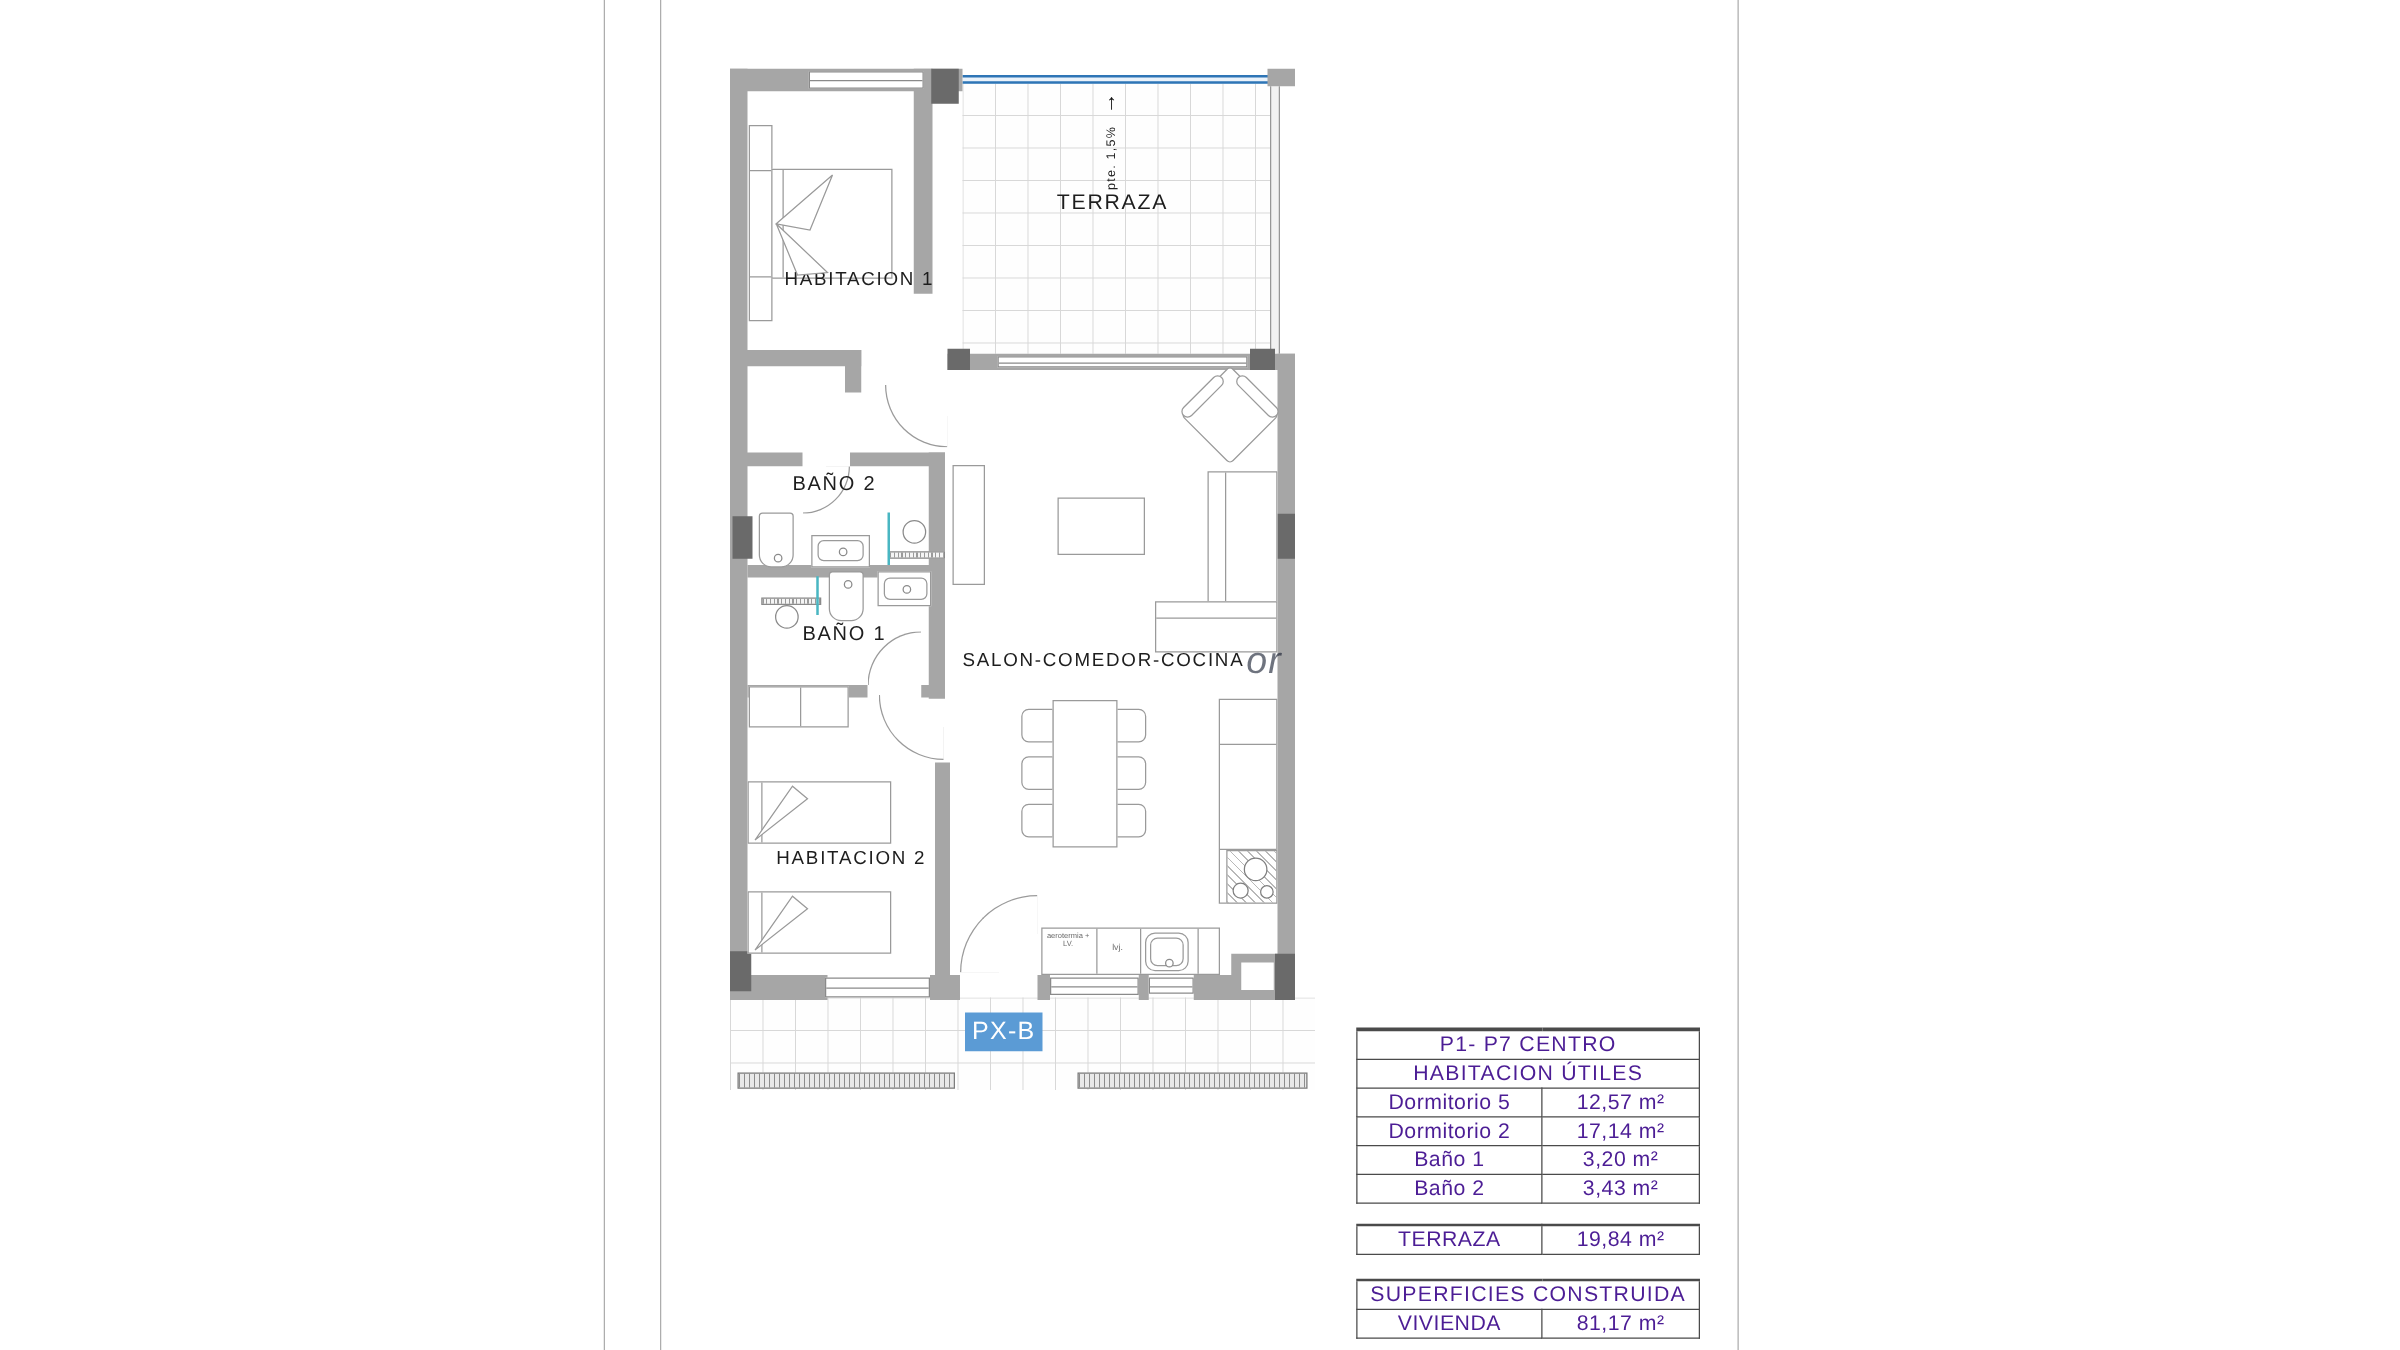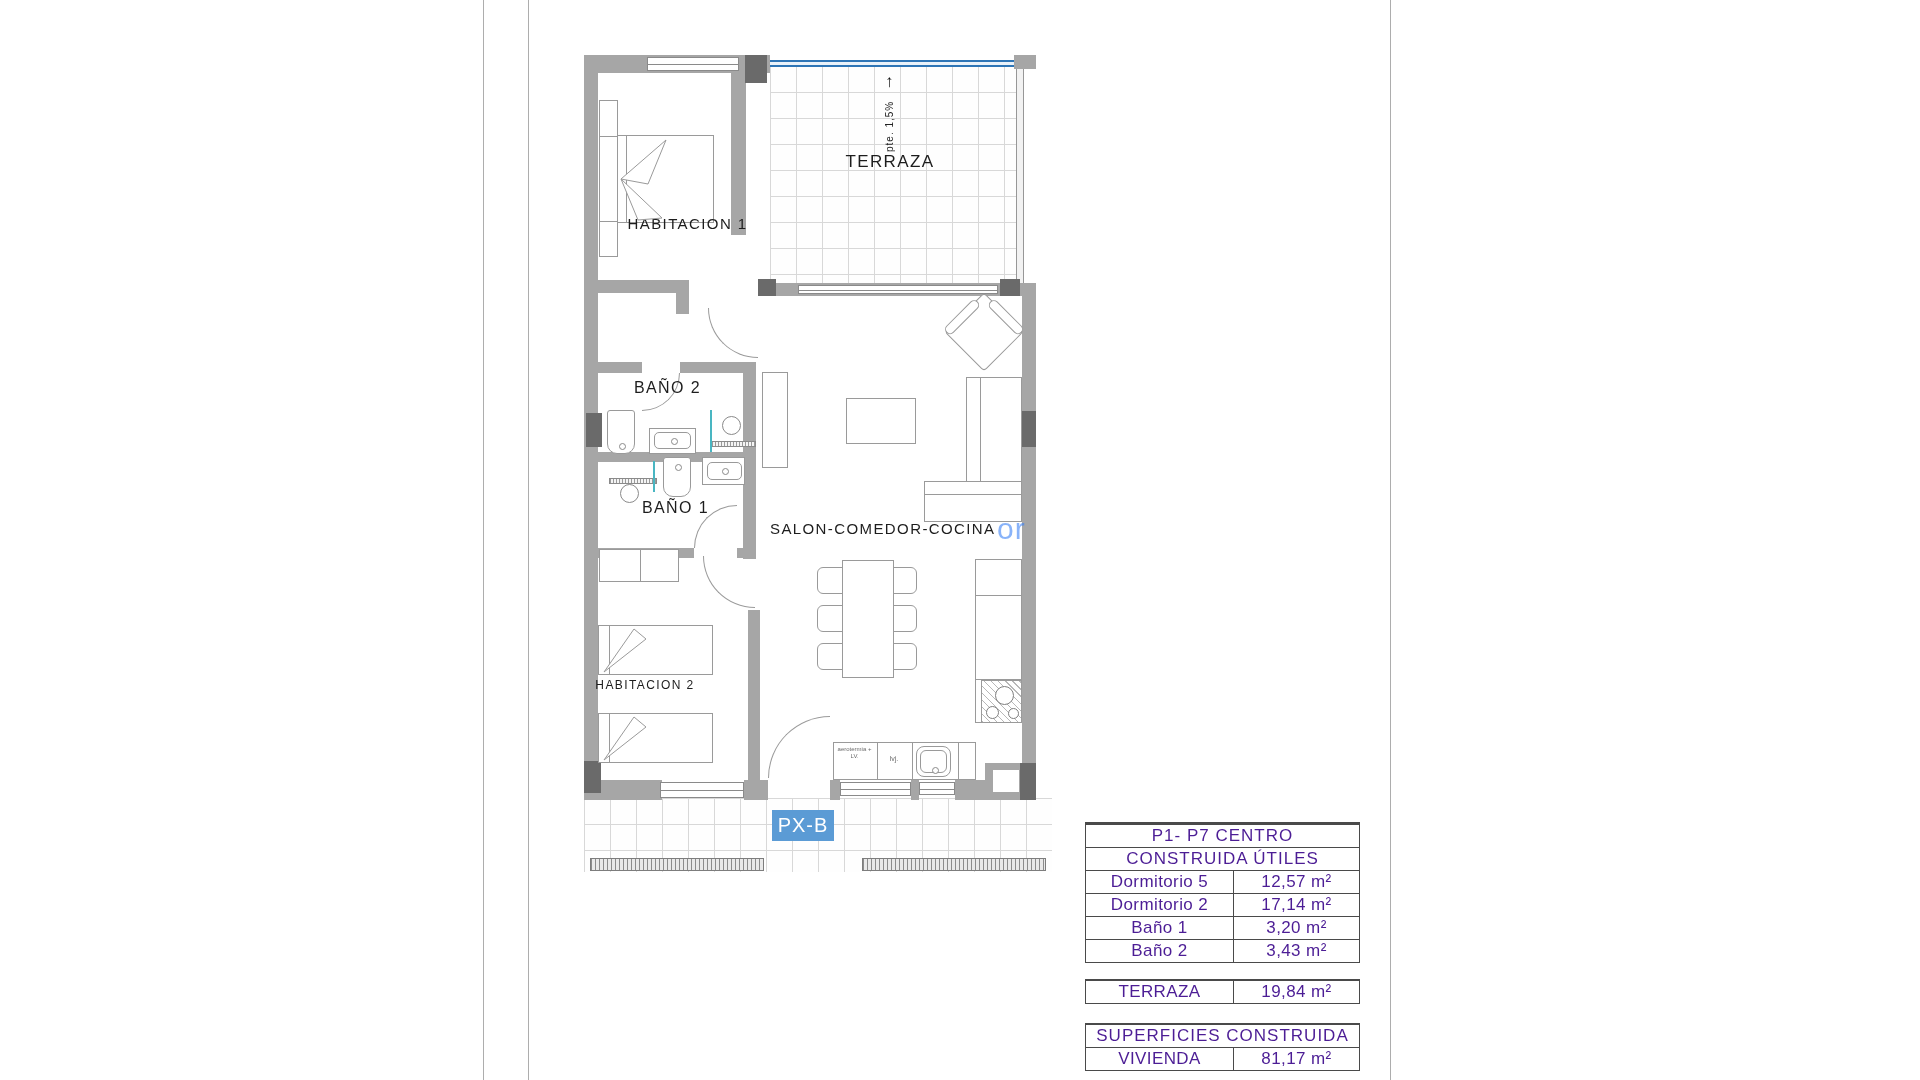--- a/index.html
+++ b/index.html
@@ -30,21 +30,21 @@
          background-image:repeating-linear-gradient(45deg,#b8b8b8 0 1px,transparent 1px 5px);}
   .burner{position:absolute;border:1px solid #7f7f7f;border-radius:50%;background:#fff;}
   .dot{position:absolute;border:1px solid #8a8a8a;border-radius:50%;background:#fff;}
   .teal{position:absolute;background:#49b6c2;}
   .label{position:absolute;color:#1d1d1d;letter-spacing:1.4px;white-space:nowrap;text-align:center;}
   .tinytext{position:absolute;color:#6b6b6b;text-align:center;line-height:1.15;}
   .badge{position:absolute;background:#5b9bd5;color:#fff;display:flex;align-items:center;justify-content:center;
          letter-spacing:1px;font-size:20px;}
   .slope{position:absolute;color:#222;font-size:10px;letter-spacing:1px;writing-mode:vertical-rl;transform:rotate(180deg);}
   .arrowup{position:absolute;color:#111;font-size:17px;font-weight:bold;}
-  .watermark{position:absolute;color:#3b82f6;opacity:.6;font-size:30px;letter-spacing:1px;z-index:60;}
+  .watermark{position:absolute;color:#0f172a;opacity:.6;font-size:30px;letter-spacing:1px;z-index:60;font-style:italic;}
   table.areas{position:absolute;border-collapse:collapse;table-layout:fixed;width:274px;
         font-size:17px;color:#4c1d95;letter-spacing:.4px;margin-left:13px;}
   table.areas td{border:1px solid #4a4a4a;text-align:center;padding:1px 2px;height:18px;}
   table.areas td.hd{letter-spacing:1px;}
   .inner-line-v{position:absolute;top:0;bottom:0;width:1px;background:#9a9a9a;}
   .inner-line-h{position:absolute;left:0;right:0;height:1px;background:#9a9a9a;}
   .chair{position:absolute;background:#fff;border:1px solid #9a9a9a;box-sizing:border-box;}
 </style>
 </head>
 <body>
@@ -208,40 +208,40 @@
   <div class="tinytext" style="left:877px;top:755px;width:34px;font-size:7px;">lvj.</div>
 
   <div class="hatch" style="left:590px;top:858px;width:174px;height:13px;"></div>
   <div class="hatch" style="left:862px;top:858px;width:184px;height:13px;"></div>
 
   <div class="label" style="left:610px;top:215px;width:155px;font-size:15px;">HABITACION 1</div>
   <div class="label" style="left:790px;top:152px;width:200px;font-size:17px;">TERRAZA</div>
   <div class="label" style="left:600px;top:379px;width:135px;font-size:16px;">BAÑO 2</div>
   <div class="label" style="left:608px;top:499px;width:135px;font-size:16px;">BAÑO 1</div>
   <div class="label" style="left:770px;top:520px;width:224px;font-size:15px;">SALON-COMEDOR-COCINA</div>
-  <div class="label" style="left:569px;top:678px;width:152px;font-size:12px;">HABITACION 2</div>
+  <div class="label" style="left:605px;top:678px;width:152px;font-size:15px;">HABITACION 2</div>
 
   <div class="arrowup" style="left:885px;top:72px;">↑</div>
   <div class="slope" style="left:884px;top:94px;height:58px;">pte. 1,5%</div>
 
   <div class="badge" style="left:772px;top:810px;width:62px;height:31px;">PX-B</div>
 
   <div class="watermark" style="left:997px;top:512px;">or</div>
 
   <table class="areas" style="left:1072px;top:822px;border-top:3px solid #4a4a4a;">
     <colgroup>
         <col style="width:148px">
         <col style="width:126px">
       </colgroup>
     <tbody>
         <tr>
           <td colspan="2" class="hd">P1- P7 CENTRO</td>
         </tr>
     <tr>
-          <td colspan="2" class="hd">CONSTRUIDA ÚTILES</td>
+          <td colspan="2" class="hd">HABITACION ÚTILES</td>
         </tr>
     <tr>
       <td>Dormitorio 5</td>
       <td>12,57 m²</td>
         </tr>
     <tr>
       <td>Dormitorio 2</td>
       <td>17,14 m²</td>
         </tr>
     <tr>

